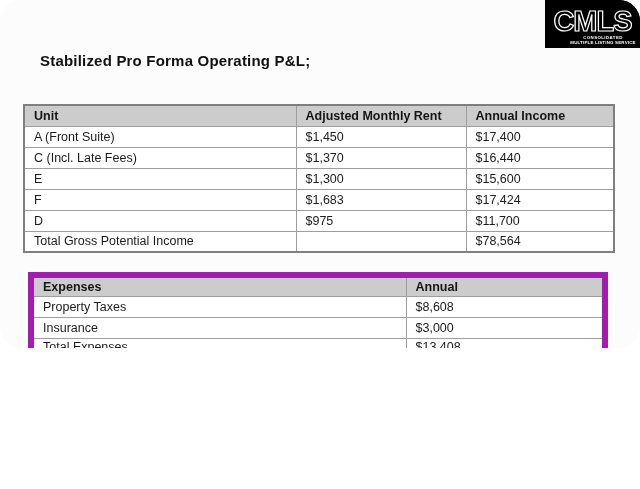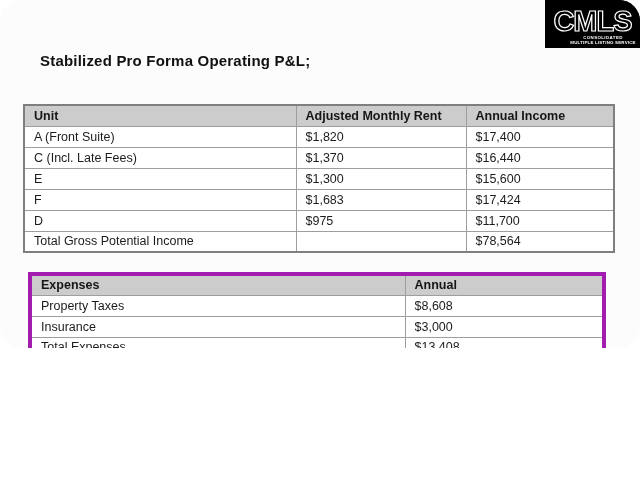--- a/index.html
+++ b/index.html
@@ -41,21 +41,21 @@
     color: #222222;
     white-space: nowrap;
   }
   table {
     position: absolute;
     border-collapse: collapse;
     table-layout: fixed;
     background: #ffffff;
   }
   .income-table { left: 23px; top: 104px; width: 590px; border: 2px solid #7f7f7f; }
-  .expenses-table { left: 28px; top: 272px; width: 574px; border: 4px solid #a21caf; }
+  .expenses-table { left: 28px; top: 272px; width: 574px; border: 6px solid #a21caf; }
   th, td {
     border: 1px solid #9e9e9e;
     height: 21px;
     padding: 0 9px;
     font-size: 12.5px;
     text-align: left;
     vertical-align: middle;
     white-space: nowrap;
     overflow: hidden;
   }
@@ -91,21 +91,21 @@
     <thead>
       <tr>
         <th>Unit</th>
         <th>Adjusted Monthly Rent</th>
         <th>Annual Income</th>
       </tr>
     </thead>
     <tbody>
       <tr>
         <td>A (Front Suite)</td>
-        <td>$1,820</td>
+        <td>$1,450</td>
         <td>$17,400</td>
       </tr>
       <tr>
         <td>C (Incl. Late Fees)</td>
         <td>$1,370</td>
         <td>$16,440</td>
       </tr>
       <tr>
         <td>E</td>
         <td>$1,300</td>

